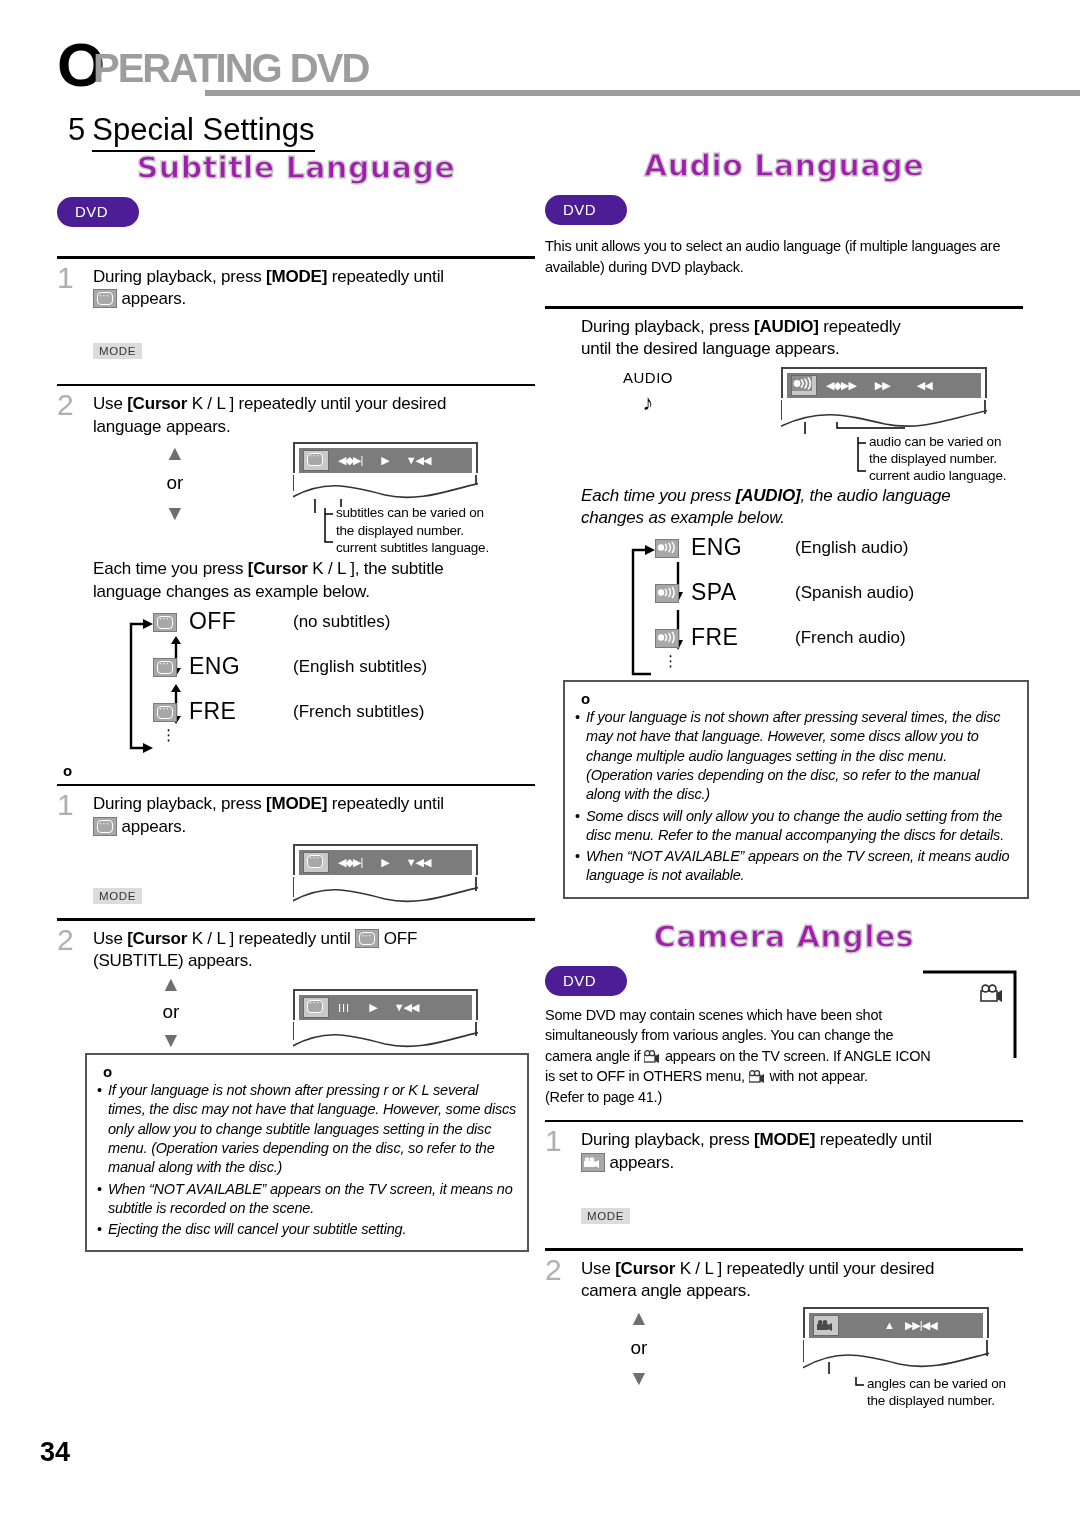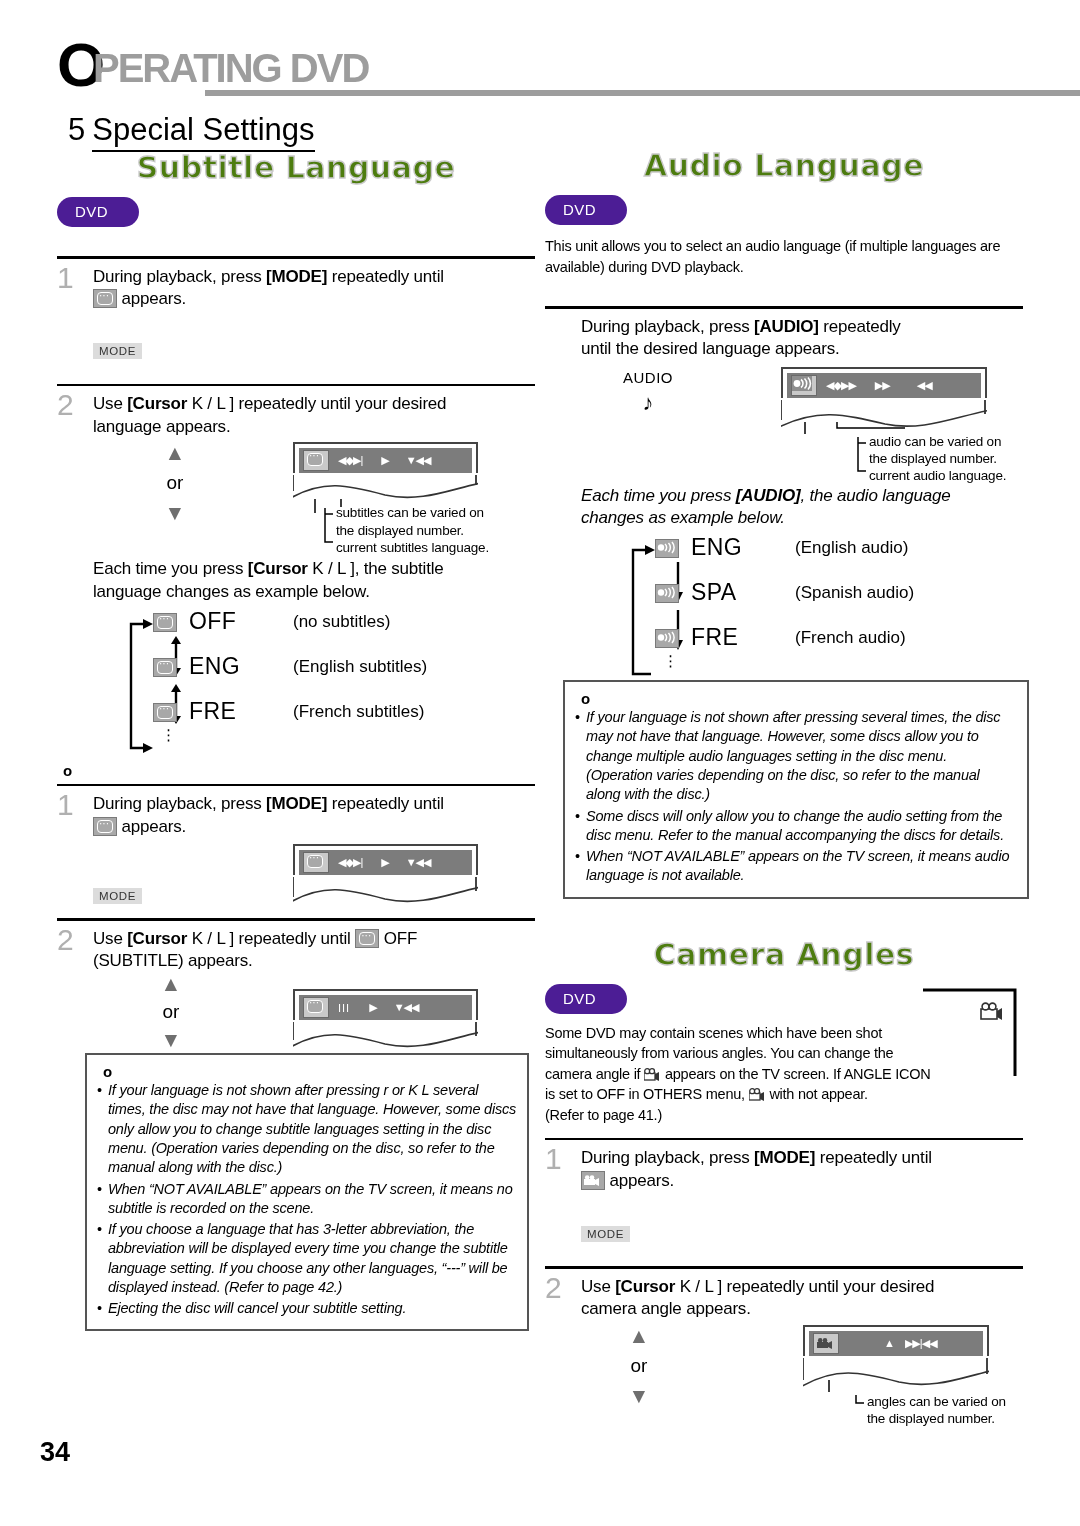--- a/index.html
+++ b/index.html
@@ -24,21 +24,21 @@
   .chapter .ttl{border-bottom:2px solid #000;padding-bottom:3px;margin-left:7px;}
 
   
   .col{position:absolute;width:478px;}
   .colL{left:57px;top:150px;}
   .colR{left:545px;top:148px;}
 
   
   .sect-title{
     text-align:center;font-size:30px;font-weight:bold;letter-spacing:0.5px;
-    color:#4d7c0f;-webkit-text-stroke:1.4px #c9c9c9;
+    color:#a21caf;-webkit-text-stroke:1.4px #c9c9c9;
     font-family:"DejaVu Sans", sans-serif;
   }
 
   .dvd-badge{
     display:inline-block;background:#4c1d95;color:#fff;border-radius:16px;
     font-size:15px;padding:6px 31px 7px 18px;letter-spacing:0.4px;
   }
   .intro{font-size:14.5px;line-height:1.42;margin-top:11px;letter-spacing:-0.25px;}
 
   
@@ -266,21 +266,20 @@
             <path d="M-4 28 C30 8, 55 14, 92 24 C128 32, 158 18, 188 12" stroke="#333" stroke-width="1.6" fill="none"></path>
           </svg>
         </div>
       </div>
     </div>
 
     <div class="notebox" style="margin-top:-14px;margin-left:28px;width:420px;">
       <div class="note-o">o</div>
       <div class="note-li">If your language is not shown after pressing        r  or K   L  several times, the disc may not have that language. However, some discs only allow you to change subtitle languages setting in the disc menu. (Operation varies depending on the disc, so refer to the manual along with the disc.)</div>
       <div class="note-li">When “NOT AVAILABLE” appears on the TV screen, it means no subtitle is recorded on the scene.</div>
-      <div class="note-li">If you choose a language that has 3-letter abbreviation, the abbreviation will be displayed every time you change the subtitle language setting. If you choose any other languages, “---” will be displayed instead. (Refer to page 42.)</div>
       <div class="note-li">Ejecting the disc will cancel your subtitle setting.</div>
     </div>
   </div>
 
   <div class="col colR">
 
     <div class="sect-title">Audio Language</div>
 
     <div style="margin-top:12px;">
       <span class="dvd-badge">DVD</span>
@@ -394,21 +393,21 @@
       </div>
     </div>
 
     <div class="notebox" style="margin-top:14px;margin-left:18px;width:442px;">
       <div class="note-o">o</div>
       <div class="note-li">If your language is not shown after pressing                      several times, the disc may not have that language. However, some discs allow you to change multiple audio languages setting in the disc menu. (Operation varies depending on the disc, so refer to the manual along with the disc.)</div>
       <div class="note-li">Some discs will only allow you to change the audio setting from the disc menu. Refer to the manual accompanying the discs for details.</div>
       <div class="note-li">When “NOT AVAILABLE” appears on the TV screen, it means audio language is not available.</div>
     </div>
 
-    <div class="sect-title" style="margin-top:38px;">Camera Angles</div>
+    <div class="sect-title" style="margin-top:20px;">Camera Angles</div>
 
     <div style="margin-top:12px;position:relative;">
       <span class="dvd-badge"><span>DVD</span></span>
       <svg width="112" height="96" style="position:absolute;right:-12px;top:-4px;">
         <path d="M0 10 L92 10 L92 96" stroke="#000" stroke-width="3" fill="none"></path>
         <g transform="translate(58,22)">
           <rect x="0" y="7" width="16" height="10" fill="#fff" stroke="#333" stroke-width="1.6"></rect>
           <circle cx="4.5" cy="4.5" r="3.4" fill="#fff" stroke="#333" stroke-width="1.6"></circle>
           <circle cx="11.5" cy="4.5" r="3.4" fill="#fff" stroke="#333" stroke-width="1.6"></circle>
           <path d="M16 9 L21 6 L21 18 L16 15 Z" fill="#333"></path>

